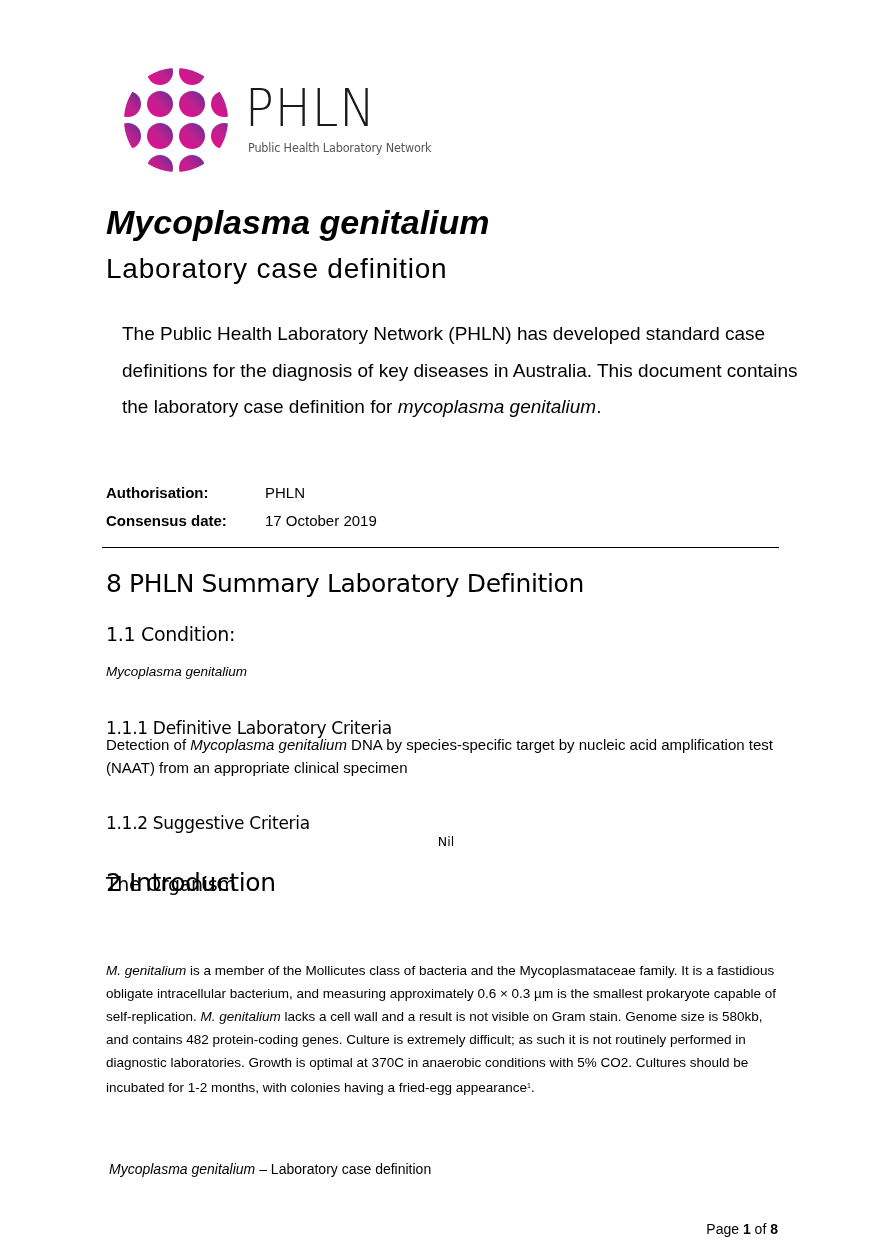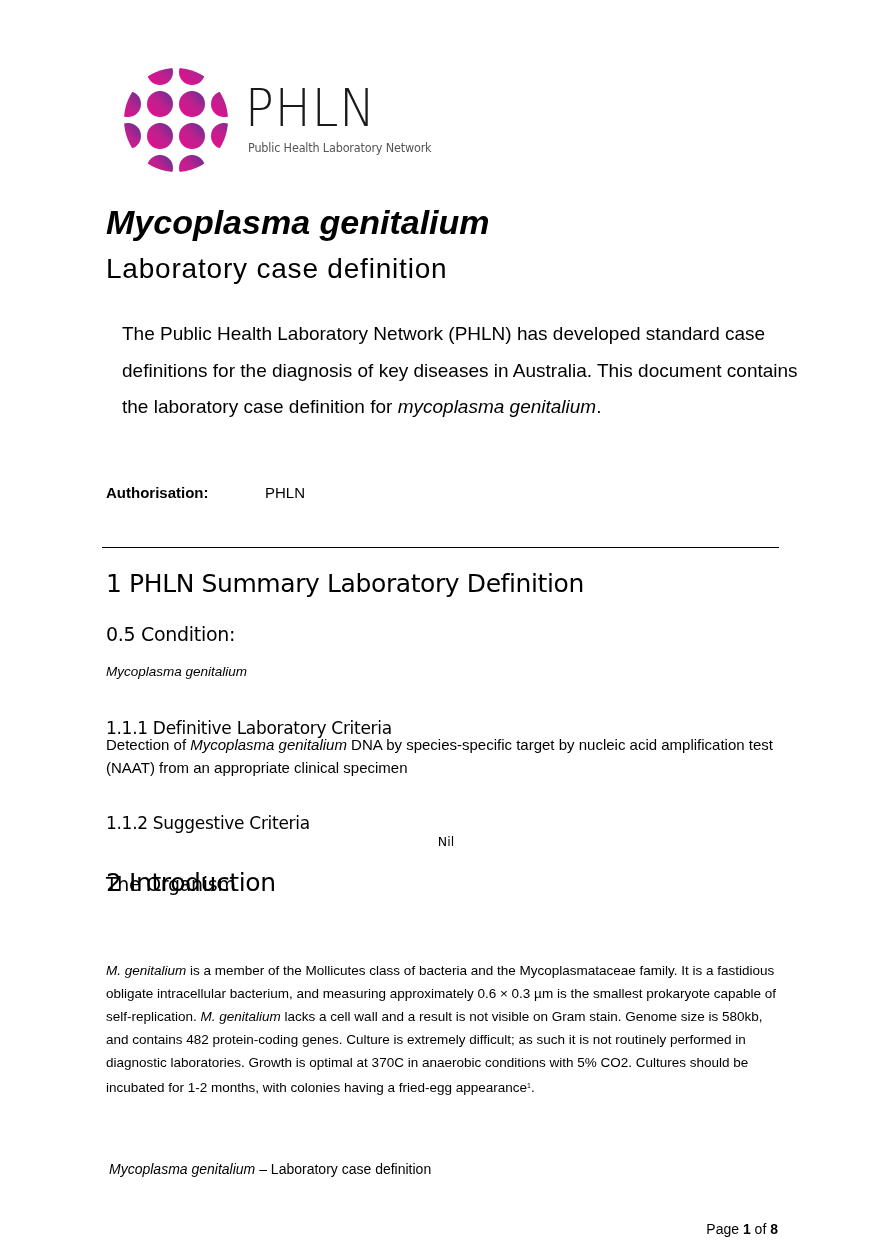--- a/index.html
+++ b/index.html
@@ -60,25 +60,29 @@
 <div class="abs title">Mycoplasma genitalium</div>
 <div class="abs subtitle">Laboratory case definition</div>
 
 <div class="abs intro"><span>The Public Health Laboratory Network (PHLN) has developed standard case definitions for the diagnosis of key diseases in Australia. This document contains the laboratory case definition for </span><i>mycoplasma genitalium</i><span>.</span></div>
 
 <div class="abs meta">
   <div class="meta-row">
     <span class="meta-label">Authorisation:</span>
     <span>PHLN</span>
   </div>
+  <div class="meta-row">
+    <span class="meta-label">Consensus date:</span>
+    <span>17 October 2019</span>
+  </div>
 </div>
 <div class="abs rule"></div>
 
-<div class="abs h1" style="left:106px; top:569px;">1 PHLN Summary Laboratory Definition</div>
-<div class="abs h2" style="left:106px; top:623px;">0.5 Condition:</div>
+<div class="abs h1" style="left:106px; top:569px;">8 PHLN Summary Laboratory Definition</div>
+<div class="abs h2" style="left:106px; top:623px;">1.1 Condition:</div>
 <div class="abs small" style="left:106px; top:660px; font-style:italic; font-size:13.5px;">Mycoplasma genitalium</div>
 <div class="abs h3" style="left:106px; top:699px;">1.1.1 Definitive Laboratory Criteria</div>
 <div class="abs small" style="left:106px; top:733px; font-size:15px;"><span>Detection of </span><i>Mycoplasma genitalium</i><span> DNA by species-specific target by nucleic acid amplification test (NAAT) from an appropriate clinical specimen</span></div>
 <div class="abs h3" style="left:106px; top:794px;">1.1.2 Suggestive Criteria</div>
 <div class="abs small" style="left:106px; top:830px; font-family:'DejaVu Sans', sans-serif; font-size:12.5px;text-align:center;">Nil</div>
 
 <div class="abs h1" style="left:106px; top:868px;">2 Introduction</div>
 <div class="abs h2" style="left:106px; top:873px;">The Organism</div>
 <div class="abs body-p" style="left:106px; top:959px; font-size:13.5px;"><i>M. genitalium</i><span> is a member of the Mollicutes class of bacteria and the Mycoplasmataceae family. It is a fastidious obligate intracellular bacterium, and measuring approximately 0.6 × 0.3 µm is the smallest prokaryote capable of self-replication. </span><i>M. genitalium</i><span> lacks a cell wall and a result is not visible on Gram stain. Genome size is 580kb, and contains 482 protein-coding genes. Culture is extremely difficult; as such it is not routinely performed in diagnostic laboratories. Growth is optimal at 370C in anaerobic conditions with 5% CO2. Cultures should be incubated for 1-2 months, with colonies having a fried-egg appearance</span><sup>1</sup><span>.</span></div>
 

